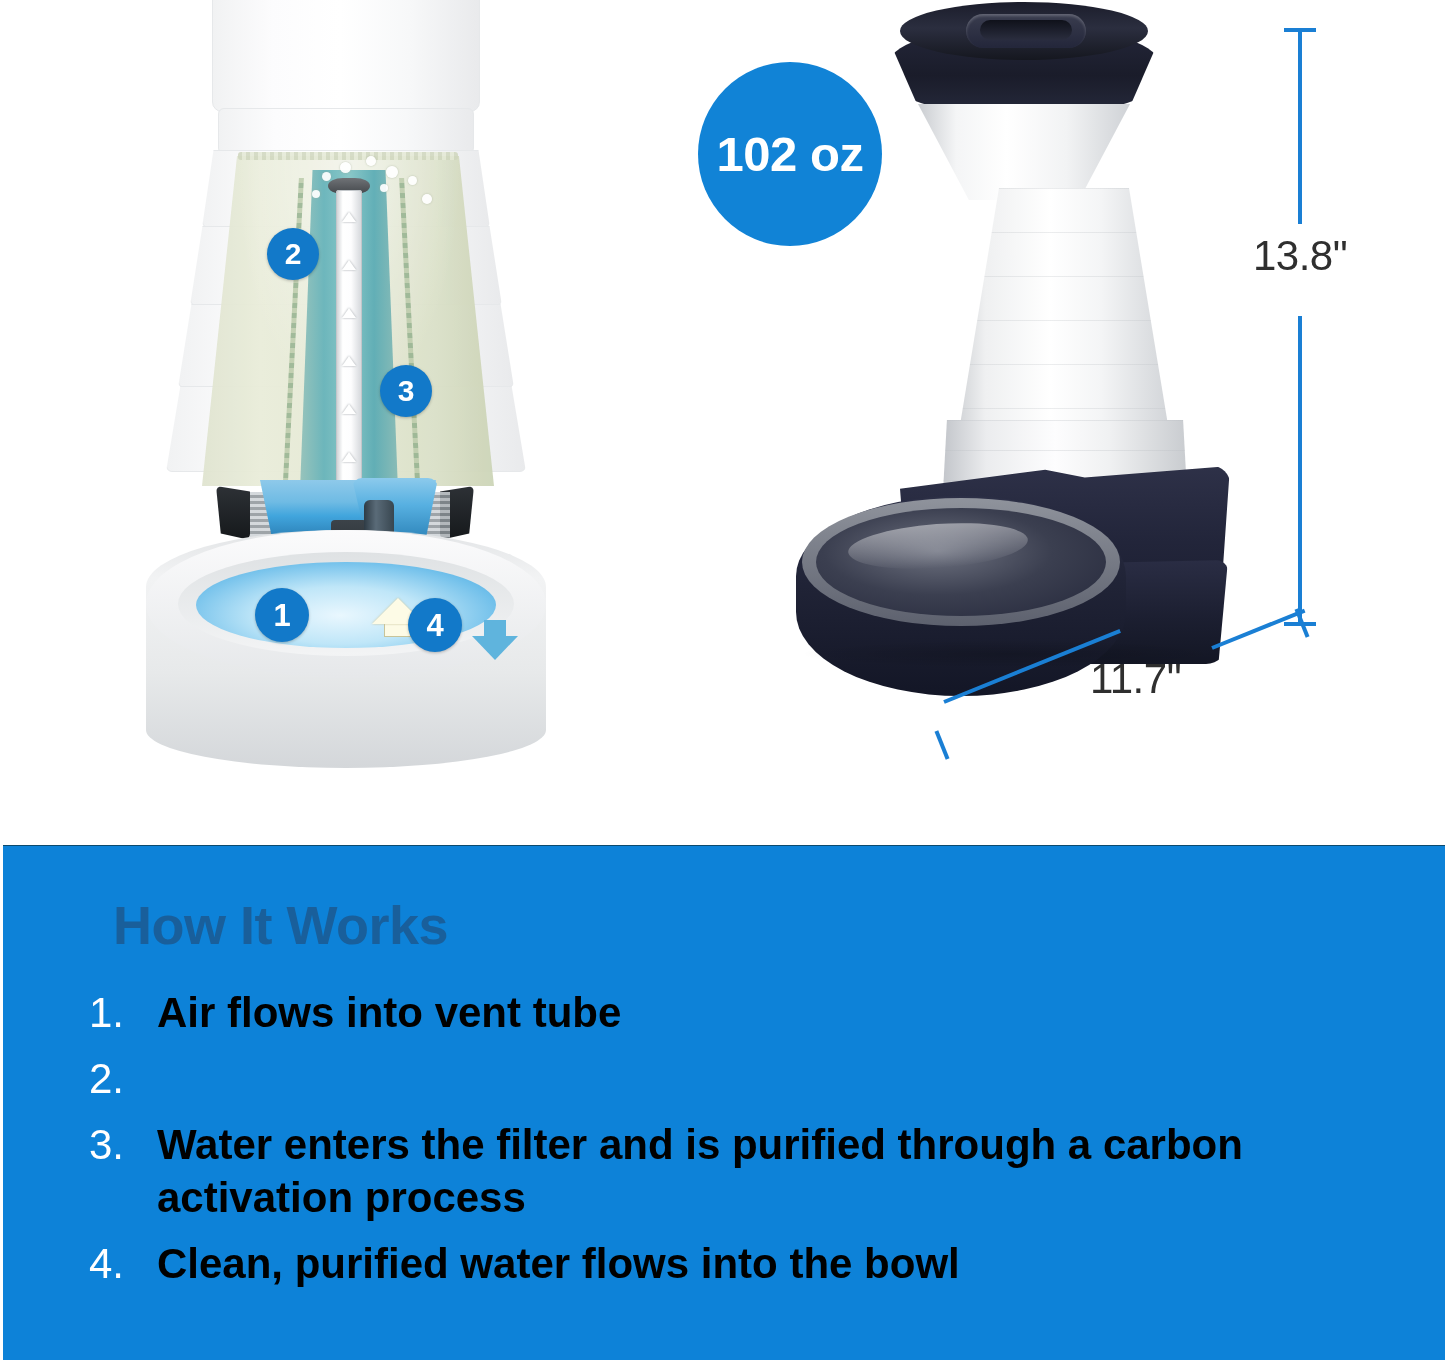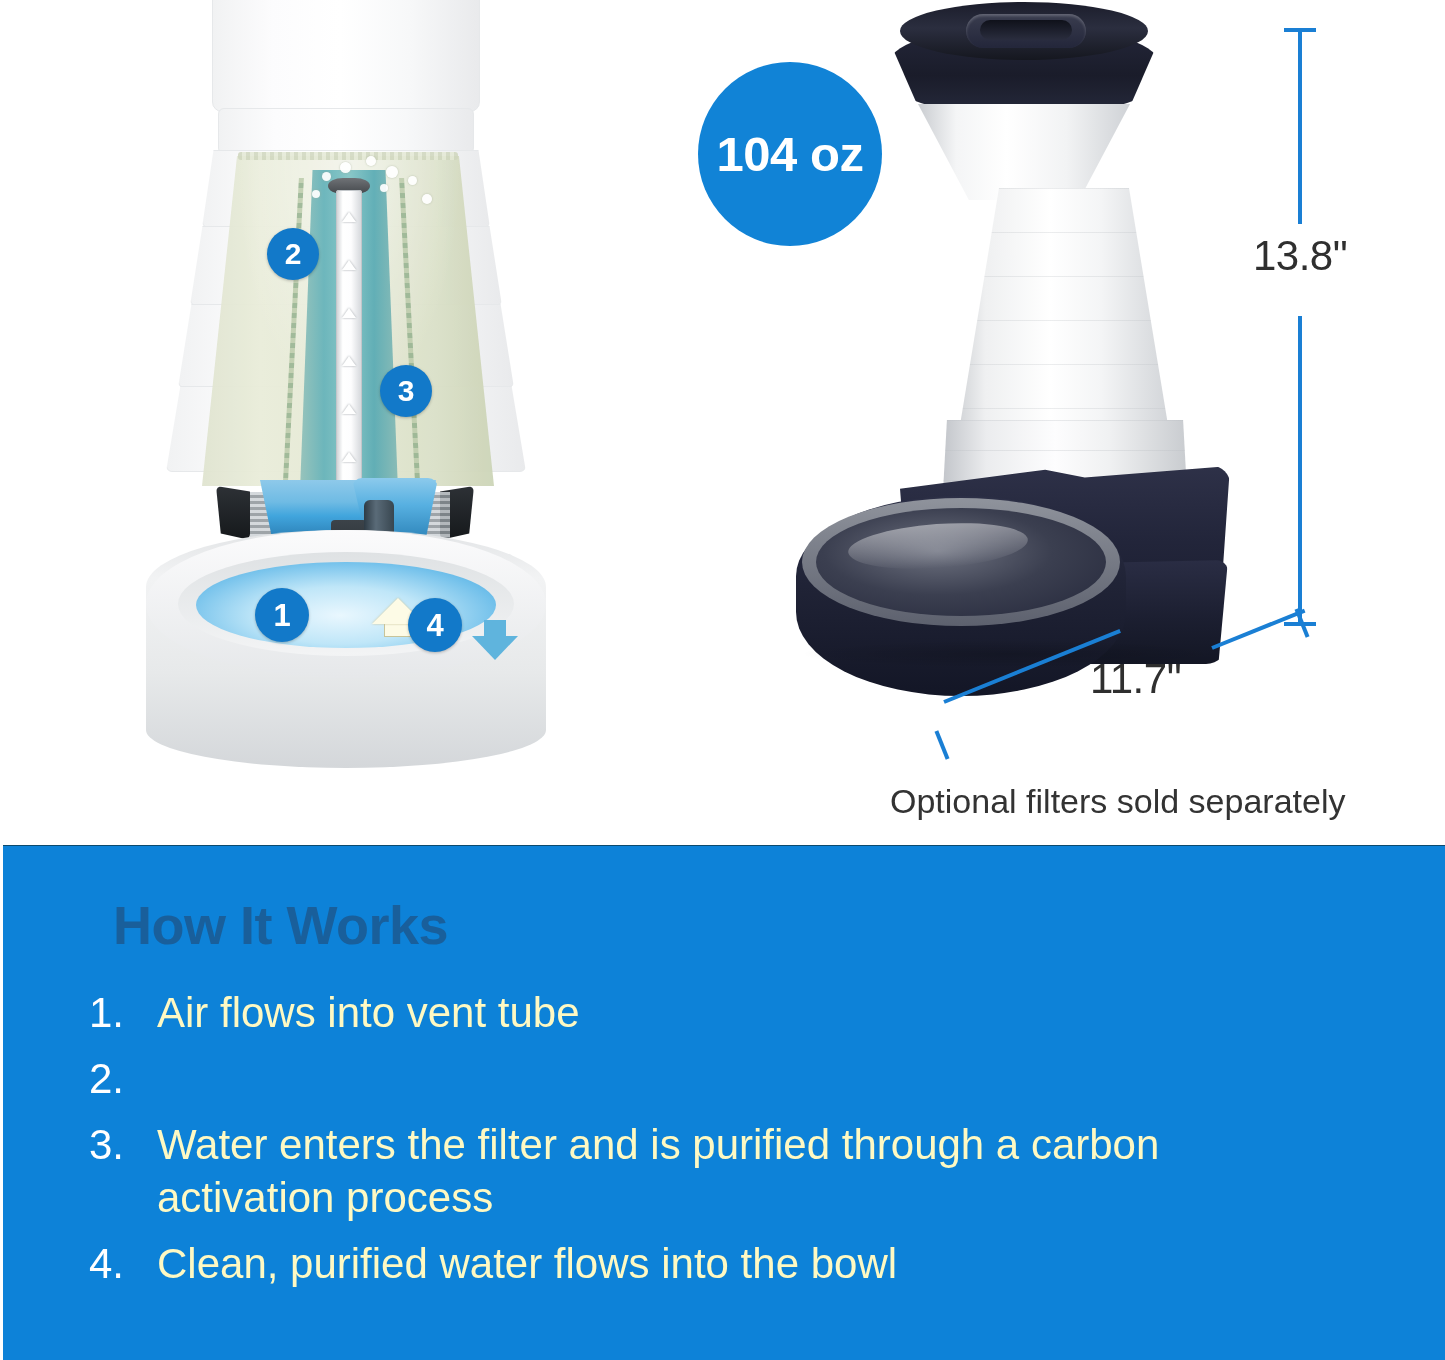--- a/index.html
+++ b/index.html
@@ -300,21 +300,21 @@
     position:absolute; left:110px; top:48px;
     font-size:54px; font-weight:bold; color:#195f9b; letter-spacing:-.5px;
   }
   #how-list { position:absolute; left:86px; top:140px; width:1200px; }
   .step { display:flex; align-items:flex-start; margin-bottom:12px; }
   .step-num {
     width:68px; flex:0 0 68px;
     font-size:42px; color:#ffffff; line-height:1.28;
   }
   .step-text {
-    font-size:42px; color:#fef9c3; line-height:1.28;
+    font-size:42px; color:#000000; line-height:1.28;font-weight:bold;
   }
 </style>
 </head>
 <body>
 
 <div id="page">
 
   <div id="top-section">
 
     <div id="cutaway">
@@ -374,21 +374,21 @@
       <div id="arrow-up"></div>
       <div id="arrow-dn-stem"></div>
       <div id="arrow-dn"></div>
 
       <div class="badge" id="badge-2">2</div>
       <div class="badge" id="badge-3">3</div>
       <div class="badge" id="badge-1">1</div>
       <div class="badge" id="badge-4">4</div>
     </div>
 
-    <div id="oz-badge">104 oz</div>
+    <div id="oz-badge">102 oz</div>
 
     <div id="product">
       <div id="lid-collar"></div>
       <div id="lid-top"></div>
       <div id="lid-handle"></div>
       <div id="lid-handle-slot"></div>
       <div id="bottle-neck"></div>
       <div id="bottle-body"></div>
       <div id="bottle-lower"></div>
       <div id="base-block"></div>
@@ -405,21 +405,20 @@
     <div class="dim-line" id="dim-v-lower"></div>
     <div class="dim-line" id="dim-cap-bot"></div>
     <div id="dim-v-label">13.8"</div>
 
     <div id="dim-cap-dl"></div>
     <div id="dim-d-left"></div>
     <div id="dim-d-right"></div>
     <div id="dim-cap-dr"></div>
     <div id="dim-d-label">11.7"</div>
 
-    <div id="filters-note">Optional filters sold separately</div>
   </div>
 
   <div id="how-panel">
     <div id="how-title">How It Works</div>
     <div id="how-list">
 
       <div class="step">
         <div class="step-num">1.</div>
         <div class="step-text">Air flows into vent tube</div>
       </div>

